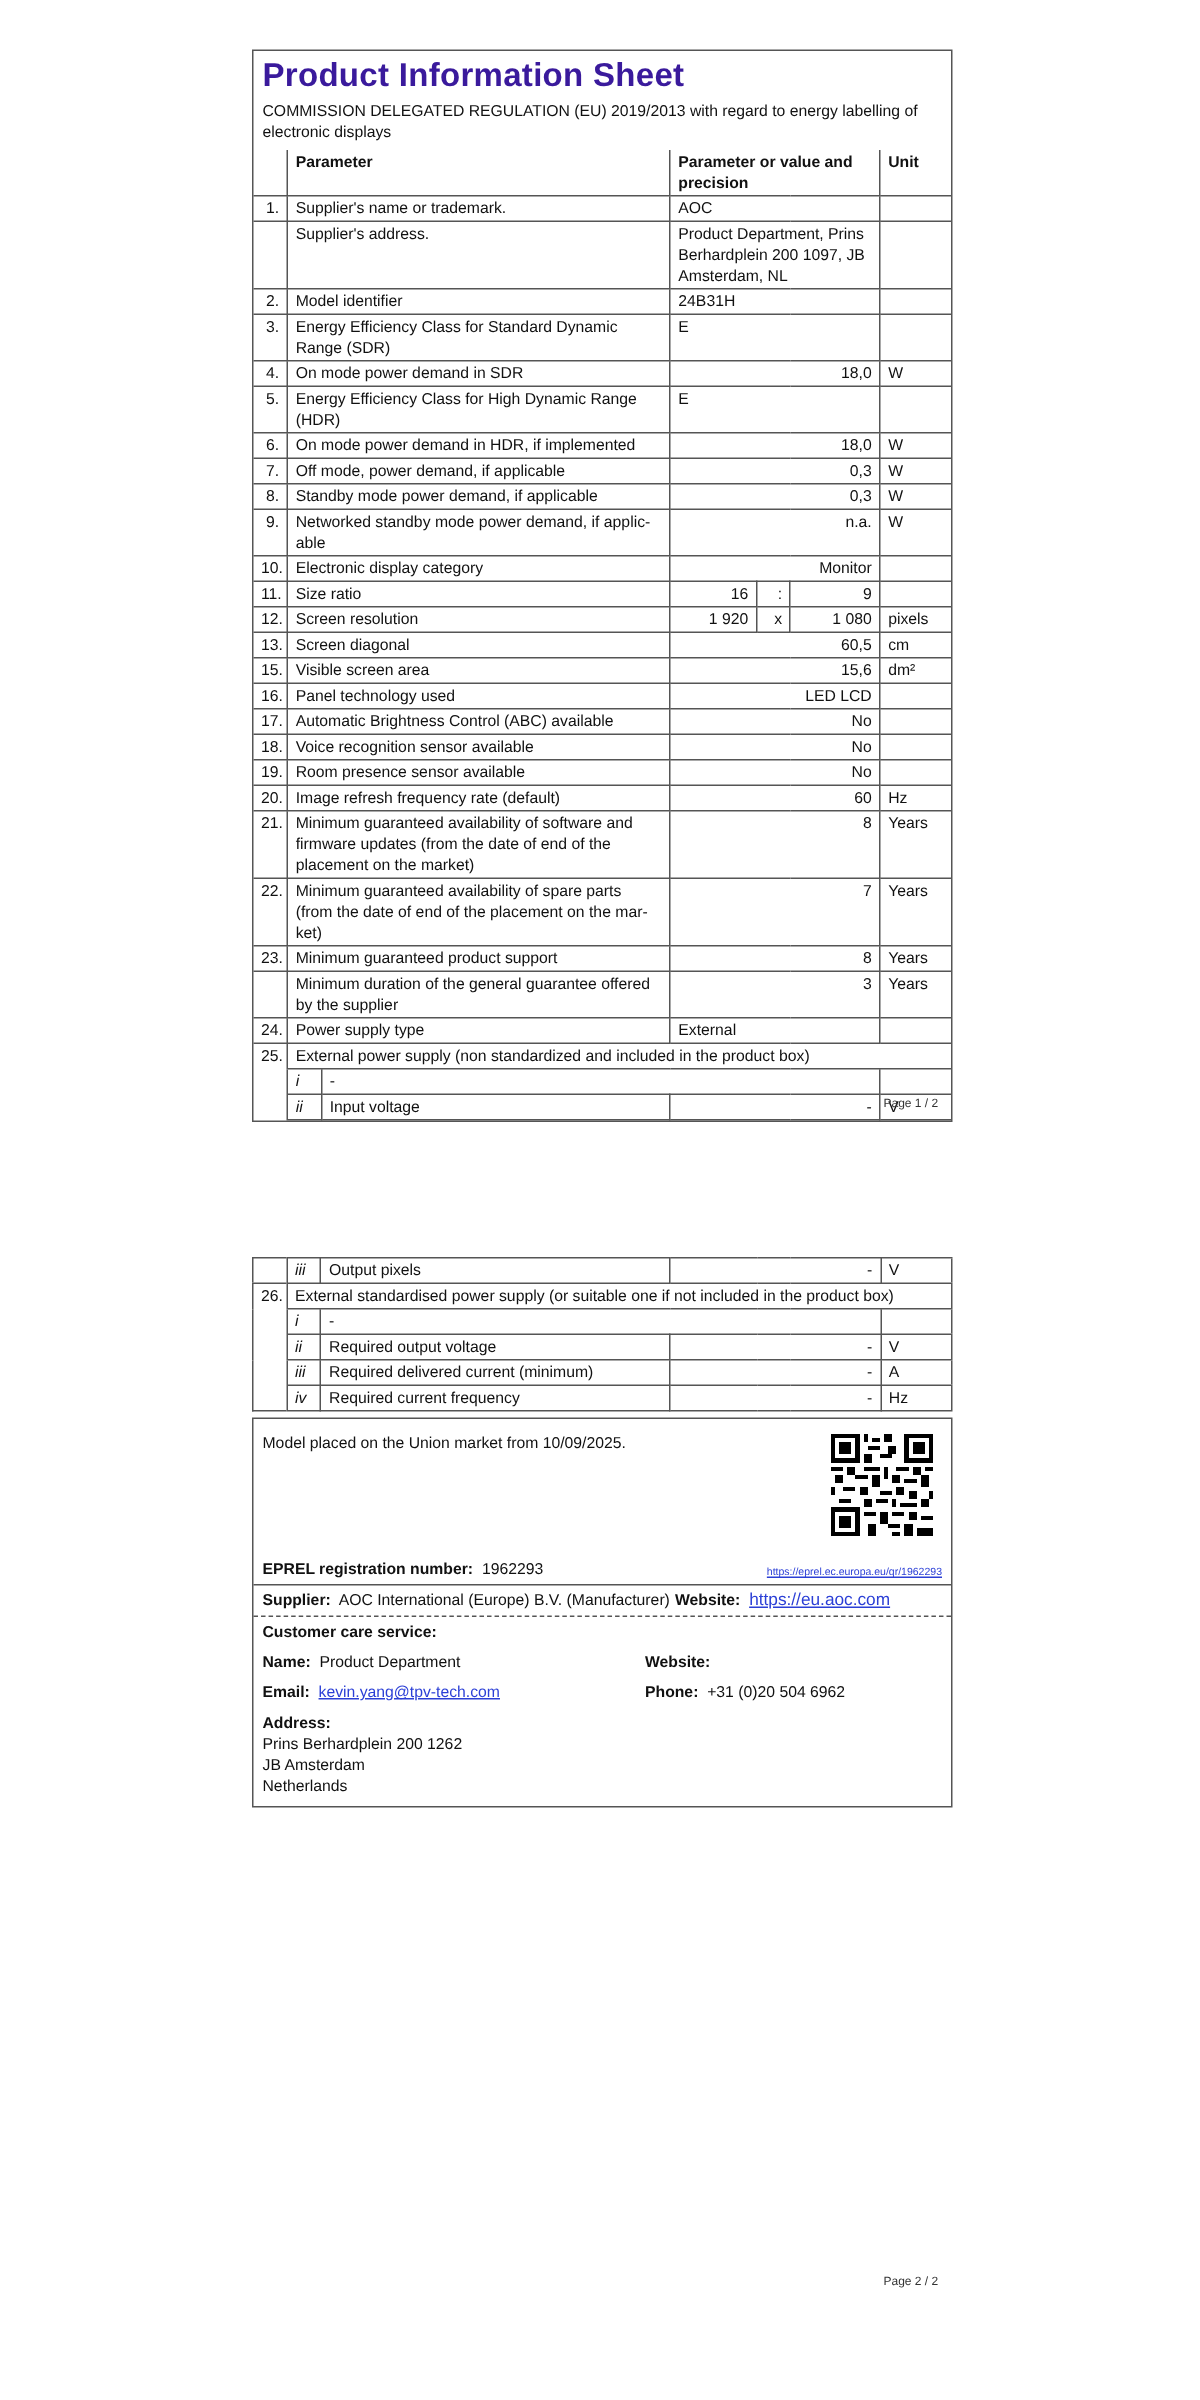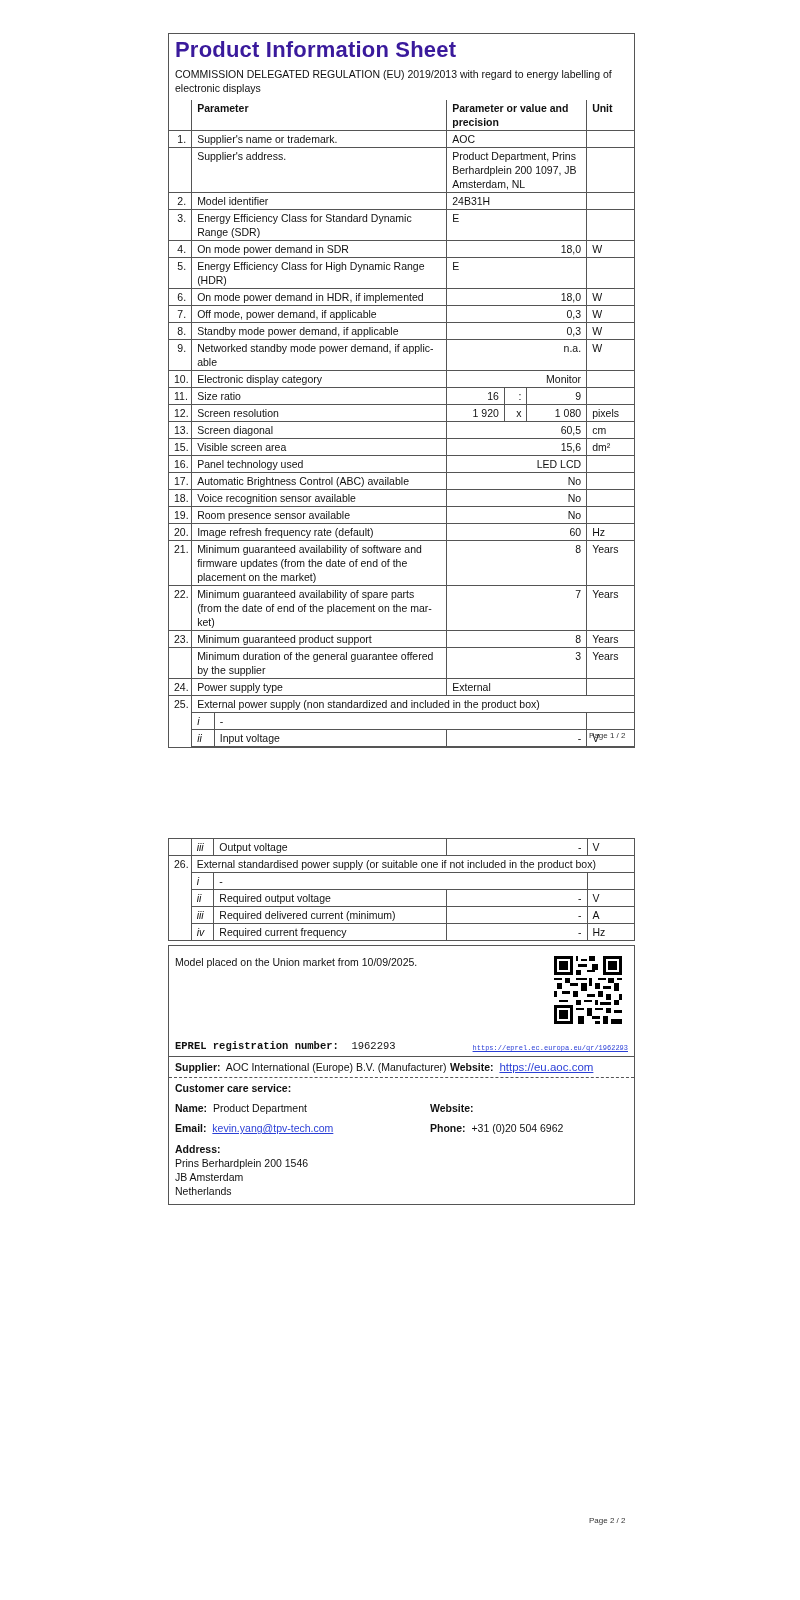--- a/index.html
+++ b/index.html
@@ -18,21 +18,21 @@
   table.sheet td.noline-top { border-top:none; }
   table.sheet td.noline-bottom { border-bottom:none;margin-left:32px; }
   table.sheet tr.first td { border-top:none; }
   table.sheet td.edge-l { border-left:none; }
   table.sheet td.edge-r { border-right:none; }
   .pageno { position:absolute; font-size:8px; color:#333; }
   .page2 { position:absolute; left:168px; top:838px; width:467px; }
   .info { position:absolute; left:168px; top:945px; width:465px; border:1px solid #555; font-size:10.5px; }
   .info .market { padding:10px 6px 0 6px; height:80px; position:relative; }
   .qr { position:absolute; right:12px; top:10px; width:68px; height:68px; }
-  .eprel { padding:0 6px 4px 6px; display:flex; justify-content:space-between; align-items:flex-end; border-bottom:1px solid #555; height:16px;font-family:Liberation Mono, monospace; }
+  .eprel { padding:0 6px 4px 6px; display:flex; justify-content:space-between; align-items:flex-end; border-bottom:1px solid #555; height:16px; }
   .b { font-weight:bold; }
   a.link { color:#2b3fd6; text-decoration:underline; }
   .eprel-url { font-size:7px; }
   .supplier { padding:4px 6px; border-bottom:1px dashed #555; display:flex; }
   .supplier .col1 { width:275px; }
   .care { padding:4px 6px 6px 6px; }
   .care .row { display:flex; margin-bottom:8px; }
   .care .row .c1 { width:255px; }
   .addr { line-height:14px; }
 </style>
@@ -247,21 +247,21 @@
         <col style="width:226px">
         <col style="width:56px">
         <col style="width:22px">
         <col style="width:58px">
         <col style="width:46px">
       </colgroup>
     <tbody id="rows2">
         <tr>
           <td class="edge-l noline-top noline-bottom"></td>
           <td class="sub">iii</td>
-          <td>Output voltage</td>
+          <td>Output pixels</td>
           <td class="right" colspan="3">-</td>
           <td class="edge-r">V</td>
         </tr>
         <tr>
           <td class="num edge-l noline-bottom">26.</td>
           <td class="edge-r" colspan="6">External standardised power supply (or suitable one if not included in the product box)</td>
         </tr>
         <tr>
           <td class="edge-l noline-top noline-bottom"></td>
           <td class="sub">i</td>
@@ -369,20 +369,20 @@
     <div class="row">
       <div class="c1"><span class="b">Name:</span>&nbsp; <span>Product Department</span></div>
       <div><span class="b">Website:</span></div>
     </div>
     <div class="row">
       <div class="c1"><span class="b">Email:</span>&nbsp; <a class="link">kevin.yang@tpv-tech.com</a></div>
       <div><span class="b">Phone:</span>&nbsp; <span>+31 (0)20 504 6962</span></div>
     </div>
     <div class="addr">
       <div class="b">Address:</div>
-      <div>Prins Berhardplein 200 1546</div>
+      <div>Prins Berhardplein 200 1262</div>
       <div>JB Amsterdam</div>
       <div>Netherlands</div>
     </div>
   </div>
 </div>
 
 <div class="pageno" style="left:589px;top:1516px;">Page 2 / 2</div>
 
 </body></html>

